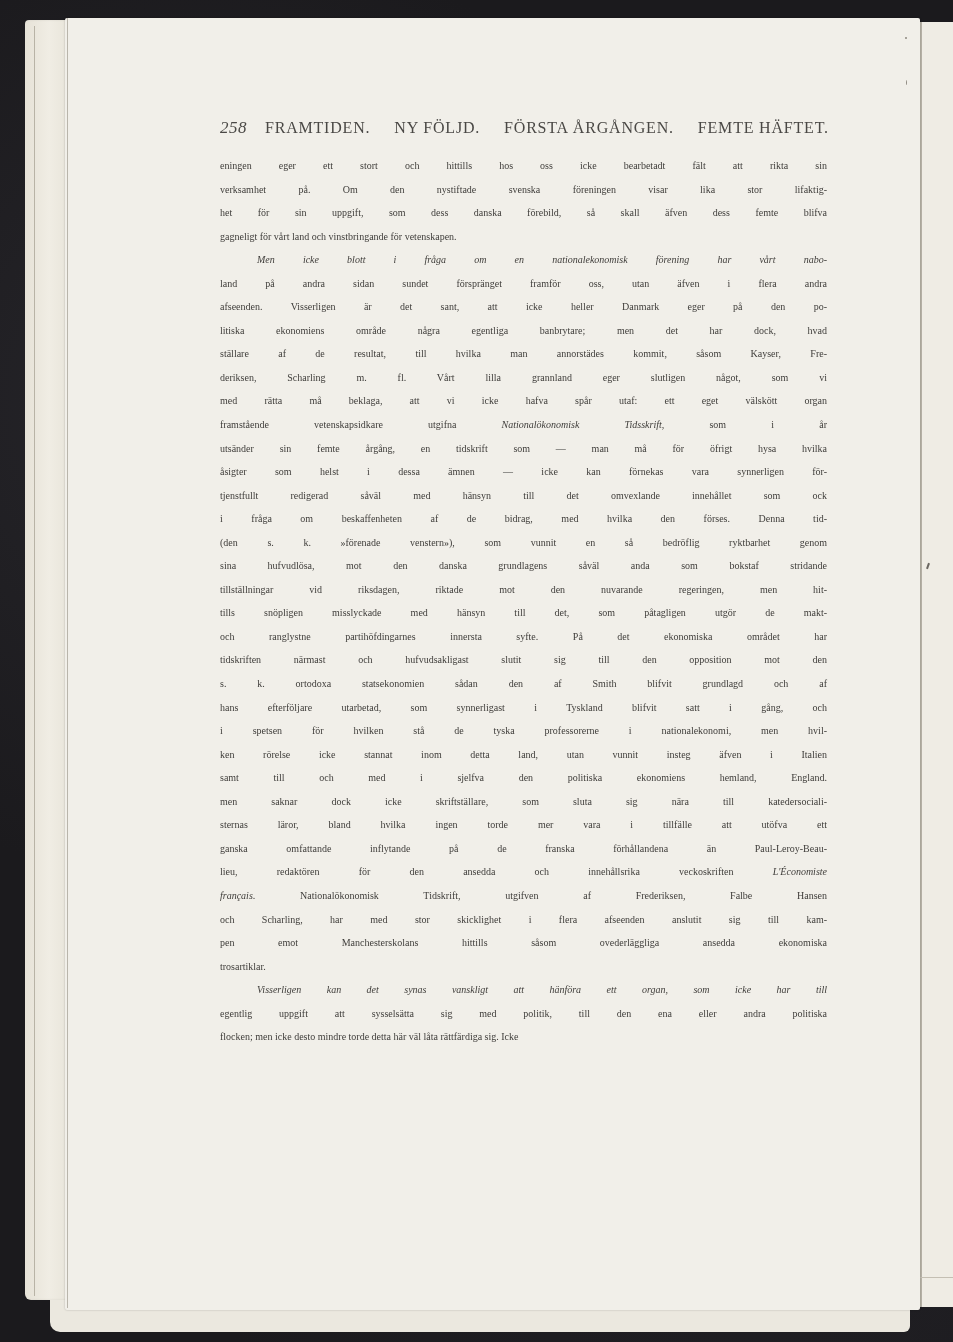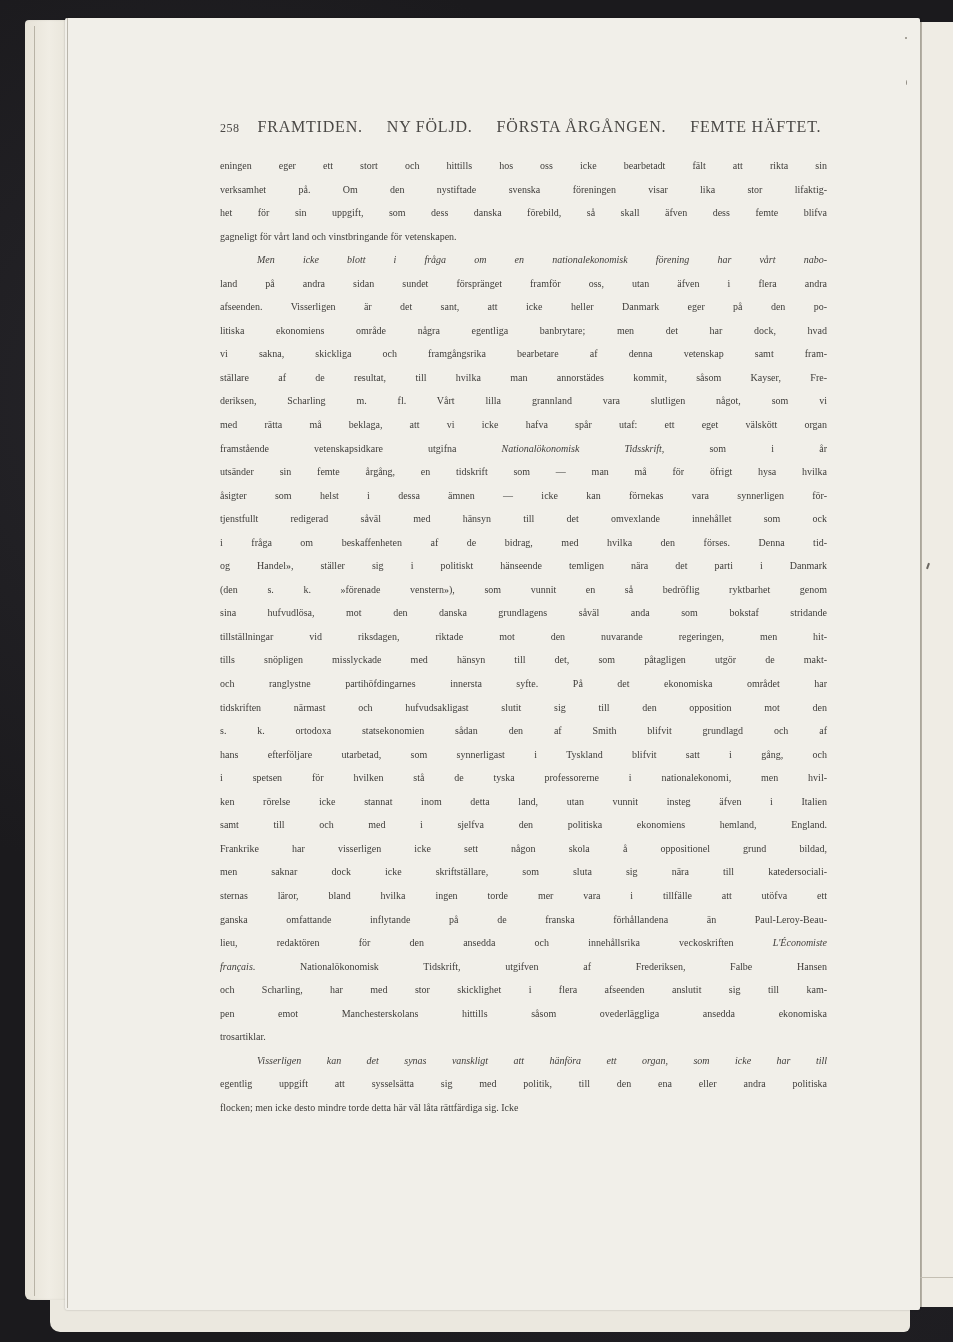--- a/index.html
+++ b/index.html
@@ -97,24 +97,25 @@
     color: #3f3d3a;
   }
   .running-head {
     display: flex;
     align-items: baseline;
     height: 28px;
     margin-bottom: 8px;
     white-space: nowrap;
   }
   .page-number {
-    font-size: 12px;
+    font-size: 17px;
     letter-spacing: 0.5px;
     margin-right: 18px;
     color: #4a4845;
+    font-style: italic;
   }
   .head-part {
     font-size: 16px;
     letter-spacing: 0.8px;
     text-transform: uppercase;
     margin-right: 24px;
     color: #4a4845;
   }
   .paragraph {
     margin: 0;
@@ -182,42 +183,39 @@
         <span class="line">eningen eger ett stort och hittills hos oss icke bearbetadt fält att rikta sin</span>
         <span class="line">verksamhet på. Om den nystiftade svenska föreningen visar lika stor lifaktig-</span>
         <span class="line">het för sin uppgift, som dess danska förebild, så skall äfven dess femte blifva</span>
         <span class="line last">gagneligt för vårt land och vinstbringande för vetenskapen.</span>
       </div>
       <div class="paragraph">
         <span class="line indent">Men icke blott i fråga om en nationalekonomisk förening har vårt nabo-</span>
         <span class="line">land på andra sidan sundet förspränget framför oss, utan äfven i flera andra</span>
         <span class="line">afseenden. Visserligen är det sant, att icke heller Danmark eger på den po-</span>
         <span class="line">litiska ekonomiens område några egentliga banbrytare; men det har dock, hvad</span>
-        <span class="line">vi sakna, skickliga och framgångsrika bearbetare af denna vetenskap samt fram-</span>
         <span class="line">ställare af de resultat, till hvilka man annorstädes kommit, såsom Kayser, Fre-</span>
-        <span class="line">deriksen, Scharling m. fl. Vårt lilla grannland vara slutligen något, som vi</span>
+        <span class="line">deriksen, Scharling m. fl. Vårt lilla grannland eger slutligen något, som vi</span>
         <span class="line">med rätta må beklaga, att vi icke hafva spår utaf: ett eget välskött organ</span>
         <span class="line">framstående vetenskapsidkare utgifna <i>Nationalökonomisk Tidsskrift</i>, som i år</span>
         <span class="line">utsänder sin femte årgång, en tidskrift som — man må för öfrigt hysa hvilka</span>
         <span class="line">åsigter som helst i dessa ämnen — icke kan förnekas vara synnerligen för-</span>
         <span class="line">tjenstfullt redigerad såväl med hänsyn till det omvexlande innehållet som ock</span>
         <span class="line">i fråga om beskaffenheten af de bidrag, med hvilka den förses. Denna tid-</span>
-        <span class="line">og Handel», ställer sig i politiskt hänseende temligen nära det parti i Danmark</span>
         <span class="line">(den s. k. »förenade venstern»), som vunnit en så bedröflig ryktbarhet genom</span>
         <span class="line">sina hufvudlösa, mot den danska grundlagens såväl anda som bokstaf stridande</span>
         <span class="line">tillställningar vid riksdagen, riktade mot den nuvarande regeringen, men hit-</span>
         <span class="line">tills snöpligen misslyckade med hänsyn till det, som påtagligen utgör de makt-</span>
         <span class="line">och ranglystne partihöfdingarnes innersta syfte. På det ekonomiska området har</span>
         <span class="line">tidskriften närmast och hufvudsakligast slutit sig till den opposition mot den</span>
         <span class="line">s. k. ortodoxa statsekonomien sådan den af Smith blifvit grundlagd och af</span>
         <span class="line">hans efterföljare utarbetad, som synnerligast i Tyskland blifvit satt i gång, och</span>
         <span class="line">i spetsen för hvilken stå de tyska professorerne i nationalekonomi, men hvil-</span>
         <span class="line">ken rörelse icke stannat inom detta land, utan vunnit insteg äfven i Italien</span>
         <span class="line">samt till och med i sjelfva den politiska ekonomiens hemland, England.</span>
-        <span class="line">Frankrike har visserligen icke sett någon skola å oppositionel grund bildad,</span>
         <span class="line">men saknar dock icke skriftställare, som sluta sig nära till katedersociali-</span>
         <span class="line">sternas läror, bland hvilka ingen torde mer vara i tillfälle att utöfva ett</span>
         <span class="line">ganska omfattande inflytande på de franska förhållandena än Paul-Leroy-Beau-</span>
         <span class="line">lieu, redaktören för den ansedda och innehållsrika veckoskriften <i>L'Économiste</i></span>
         <span class="line"><i>français</i>. Nationalökonomisk Tidskrift, utgifven af Frederiksen, Falbe Hansen</span>
         <span class="line">och Scharling, har med stor skicklighet i flera afseenden anslutit sig till kam-</span>
         <span class="line">pen emot Manchesterskolans hittills såsom ovederläggliga ansedda ekonomiska</span>
         <span class="line last">trosartiklar.</span>
       </div>
       <div class="paragraph">

